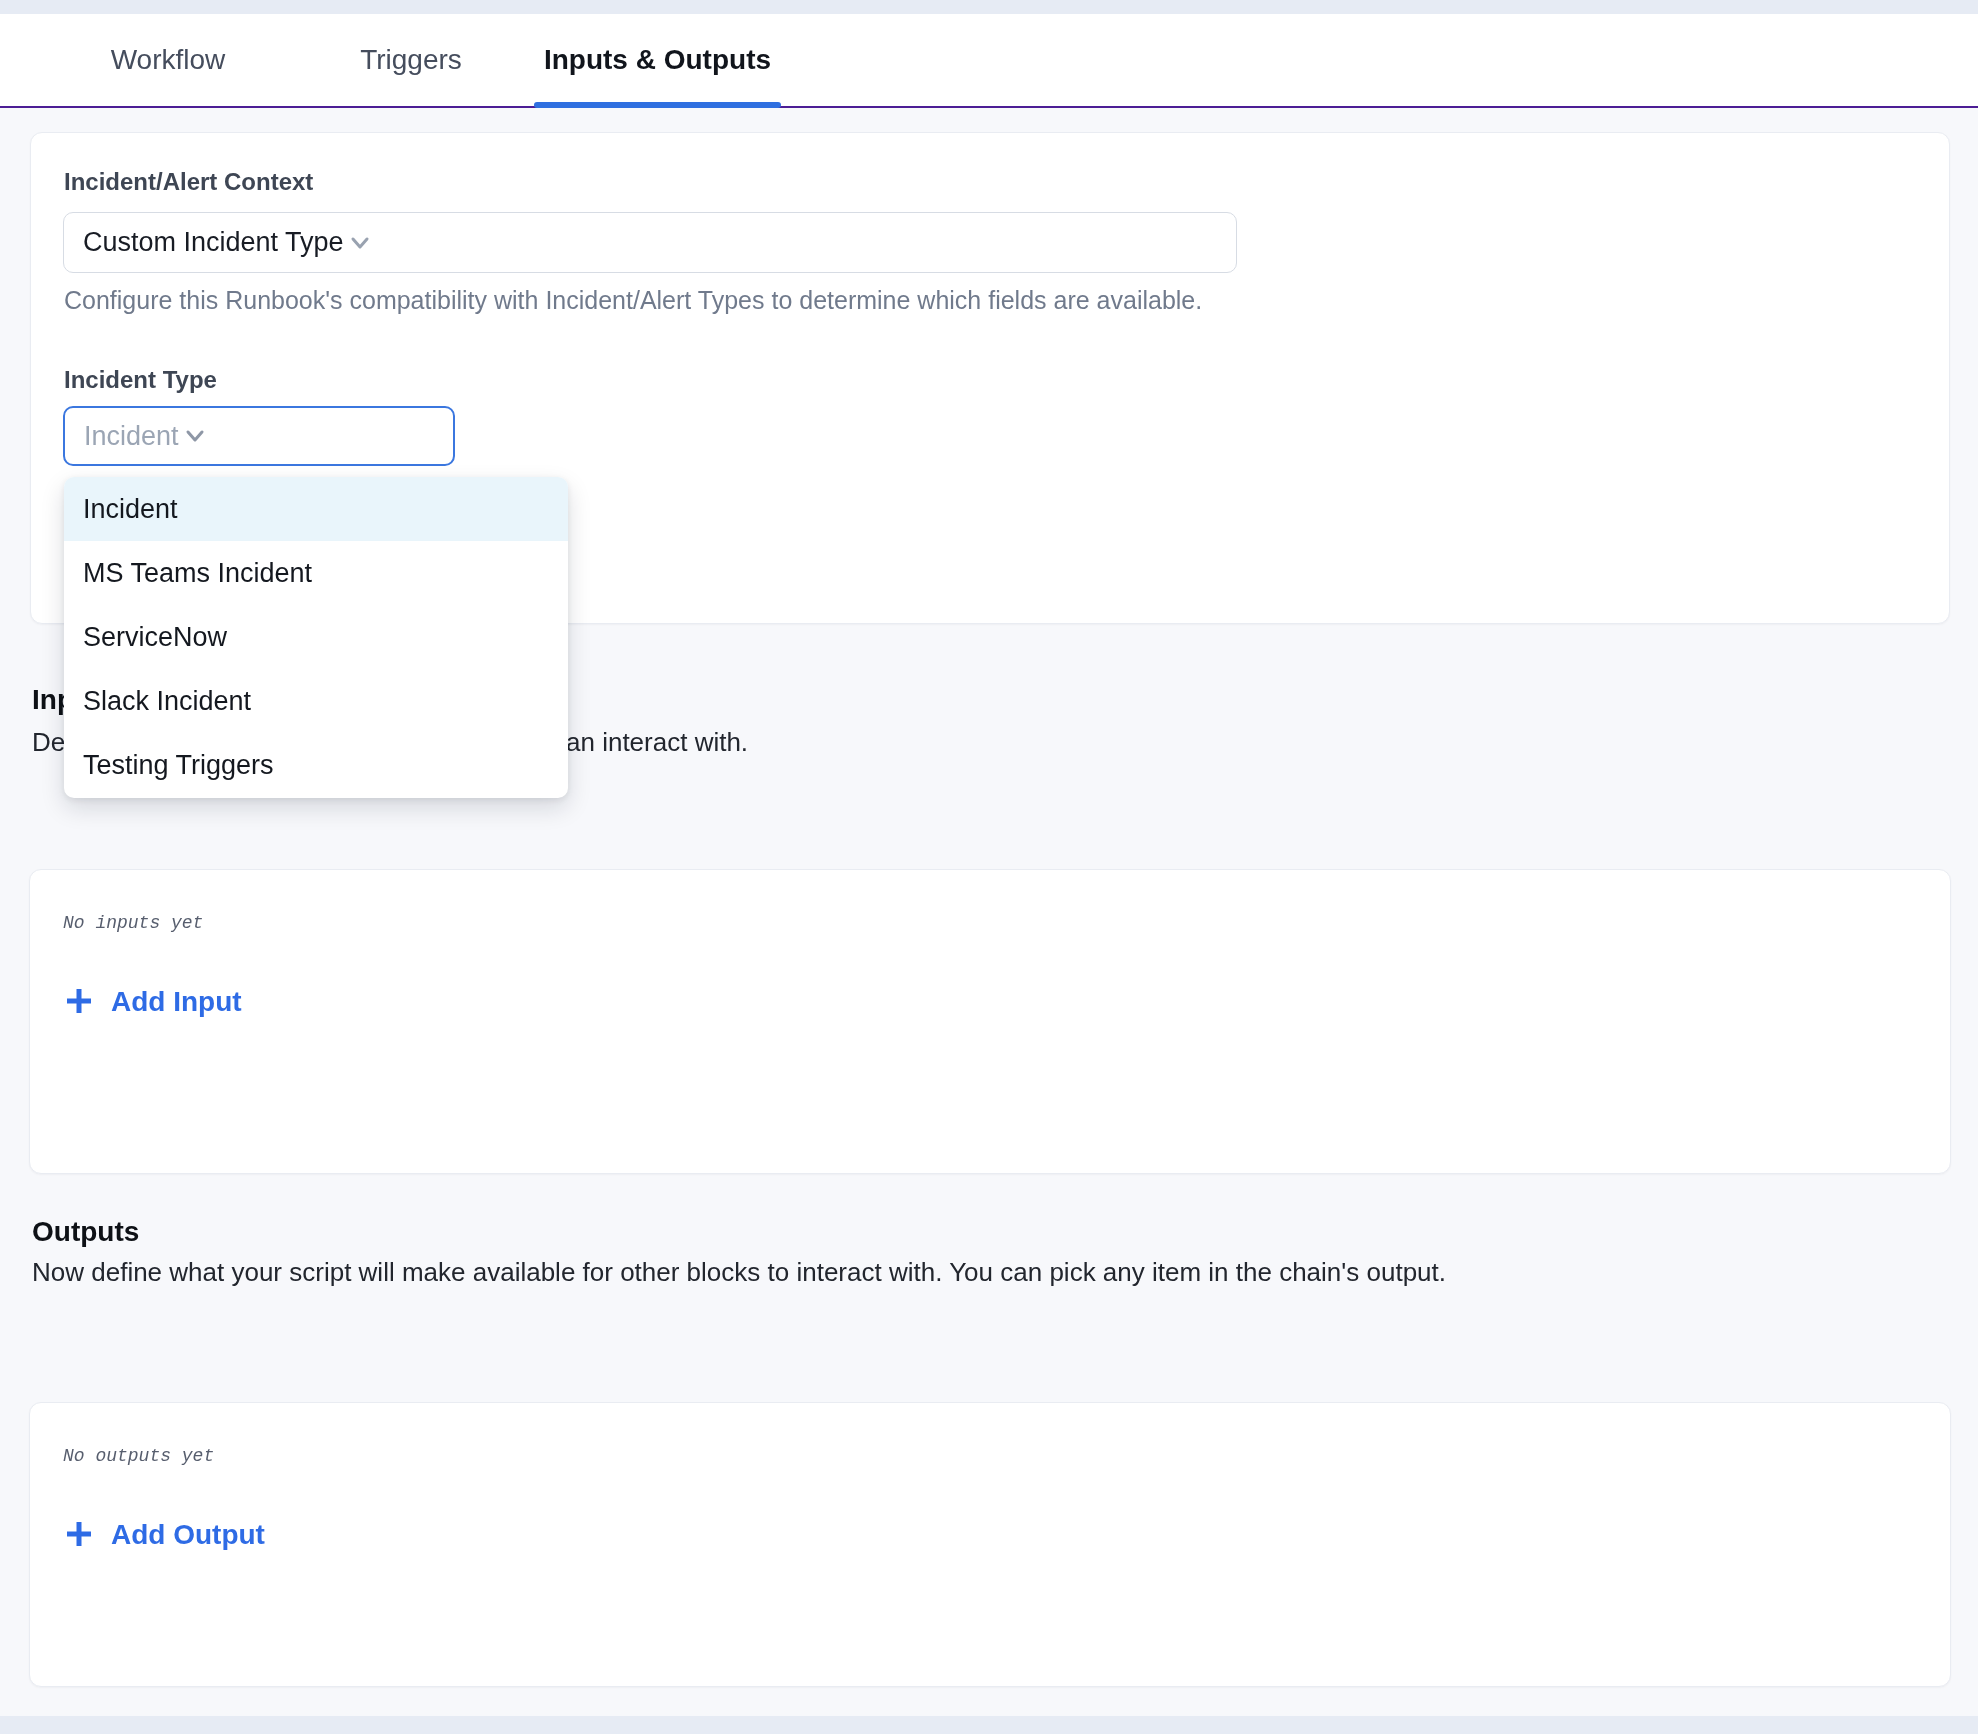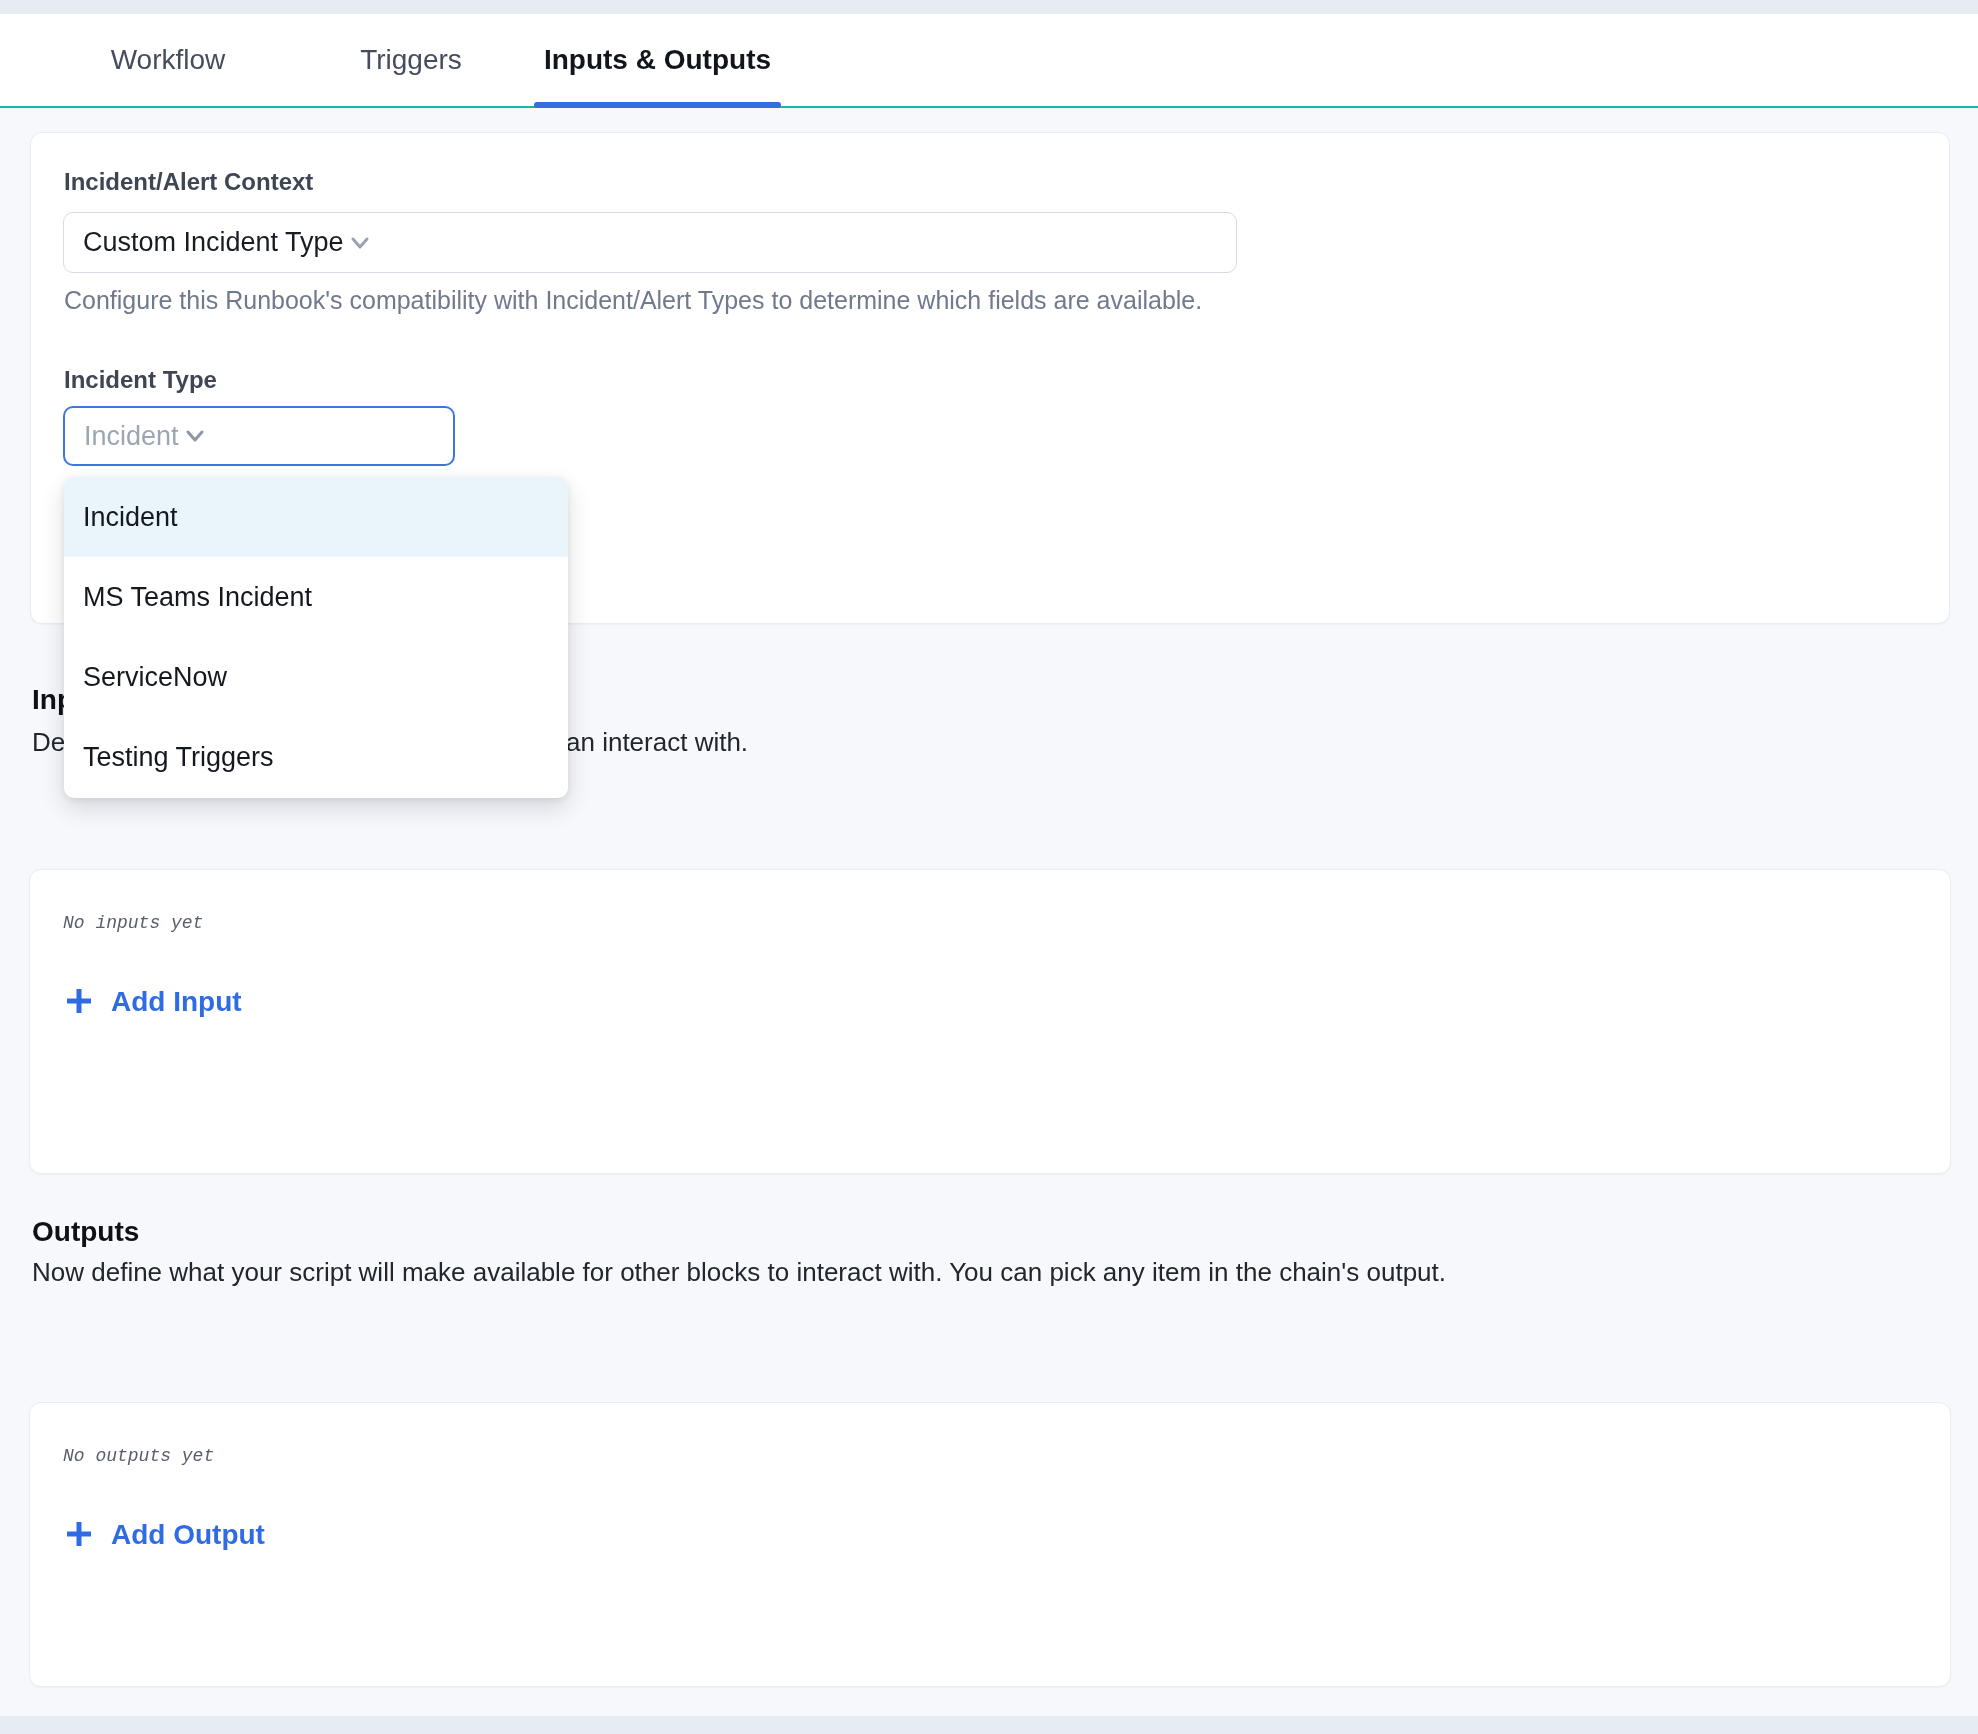--- a/index.html
+++ b/index.html
@@ -11,21 +11,21 @@
     overflow:hidden;
     -webkit-font-smoothing:antialiased;
   }
   .abs{position:absolute;}
 
   
   .top-strip{left:0;top:0;width:1978px;height:14px;background:#e6ebf4;}
   .bottom-strip{left:0;top:1716px;width:1978px;height:18px;background:#e6ebf4;}
 
   
-  .tabbar{left:0;top:14px;width:1978px;height:92px;background:#ffffff;border-bottom:2px solid #14b8a6;}
+  .tabbar{left:0;top:14px;width:1978px;height:92px;background:#ffffff;border-bottom:2px solid #4c1d95;}
   .tab{position:absolute;top:0;height:92px;display:flex;align-items:center;justify-content:center;
        font-size:28px;color:#454d5d;font-weight:500;cursor:pointer;white-space:nowrap;}
   .tab-workflow{left:88px;width:160px;}
   .tab-triggers{left:340px;width:142px;}
   .tab-io{left:534px;width:247px;color:#11151c;font-weight:700;text-align:right;}
   .tab-underline{position:absolute;left:534px;bottom:-2px;width:247px;height:6px;background:#2f6fe0;border-radius:4px;}
 
   
   .card{background:#ffffff;border:1px solid #e9ecf2;border-radius:12px;box-shadow:0 1px 2px rgba(20,30,50,0.04);}
   .card-context{left:30px;top:132px;width:1918px;height:490px;}
@@ -107,20 +107,21 @@
 </div>
 
 <div class="abs frag-heading">Inp</div>
 <div class="abs frag-desc-left">De</div>
 <div class="abs frag-desc-right">an interact with.</div>
 
 <div class="abs menu">
   <div class="menu-item hl">Incident</div>
   <div class="menu-item">MS Teams Incident</div>
   <div class="menu-item">ServiceNow</div>
+  <div class="menu-item">Slack Incident</div>
   <div class="menu-item">Testing Triggers</div>
 </div>
 
 <section class="abs card card-inputs"></section>
 <div class="abs empty-text empty-inputs">No inputs yet</div>
 <div class="abs add-btn add-inputs">
   <svg width="30" height="30" viewBox="0 0 30 30">
     <line x1="15" y1="3" x2="15" y2="27" stroke="#2e6be5" stroke-width="5"></line>
     <line x1="3" y1="15" x2="27" y2="15" stroke="#2e6be5" stroke-width="5"></line>
   </svg>

